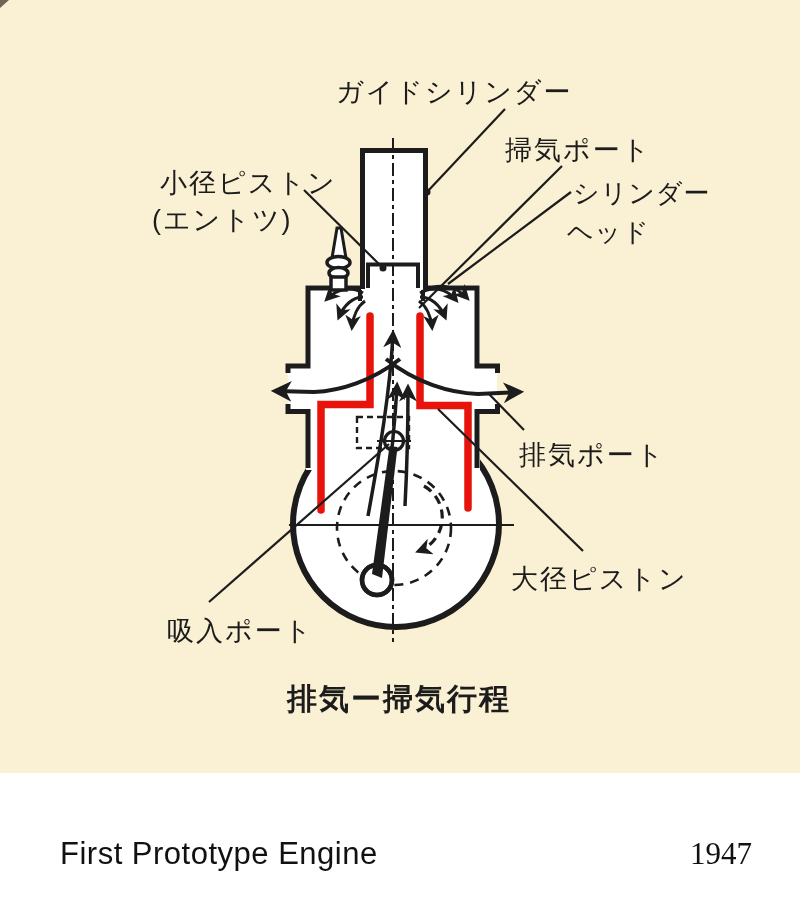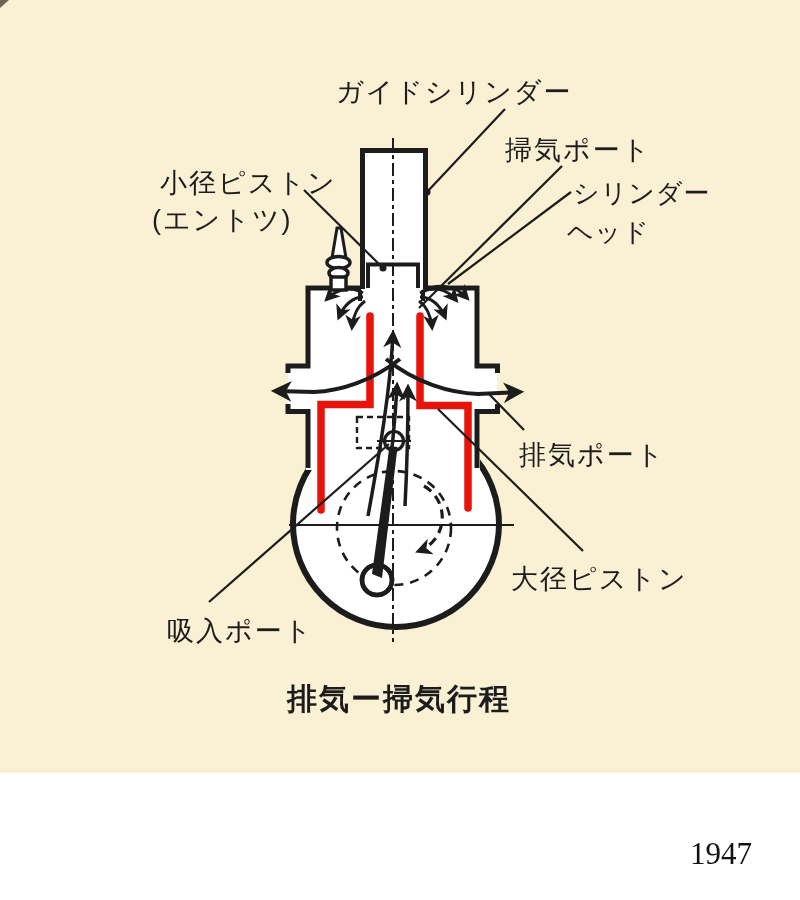--- a/index.html
+++ b/index.html
@@ -119,16 +119,17 @@
       <text class="jp" x="160" y="192">小径ピストン</text>
       <text class="jp" x="152" y="229">(エントツ)</text>
       <text class="jp" x="519" y="464">排気ポート</text>
       <text class="jp" x="511" y="588">大径ピストン</text>
       <text class="jp" x="167" y="640">吸入ポート</text>
       <text class="caption" x="287" y="709">排気ー掃気行程</text>
     </g>
   </svg>
 
   <div class="footer">
+    <span class="footer-title">First Prototype Engine</span>
     <span class="footer-year">1947</span>
   </div>
 
 </div>
 
 </body></html>

